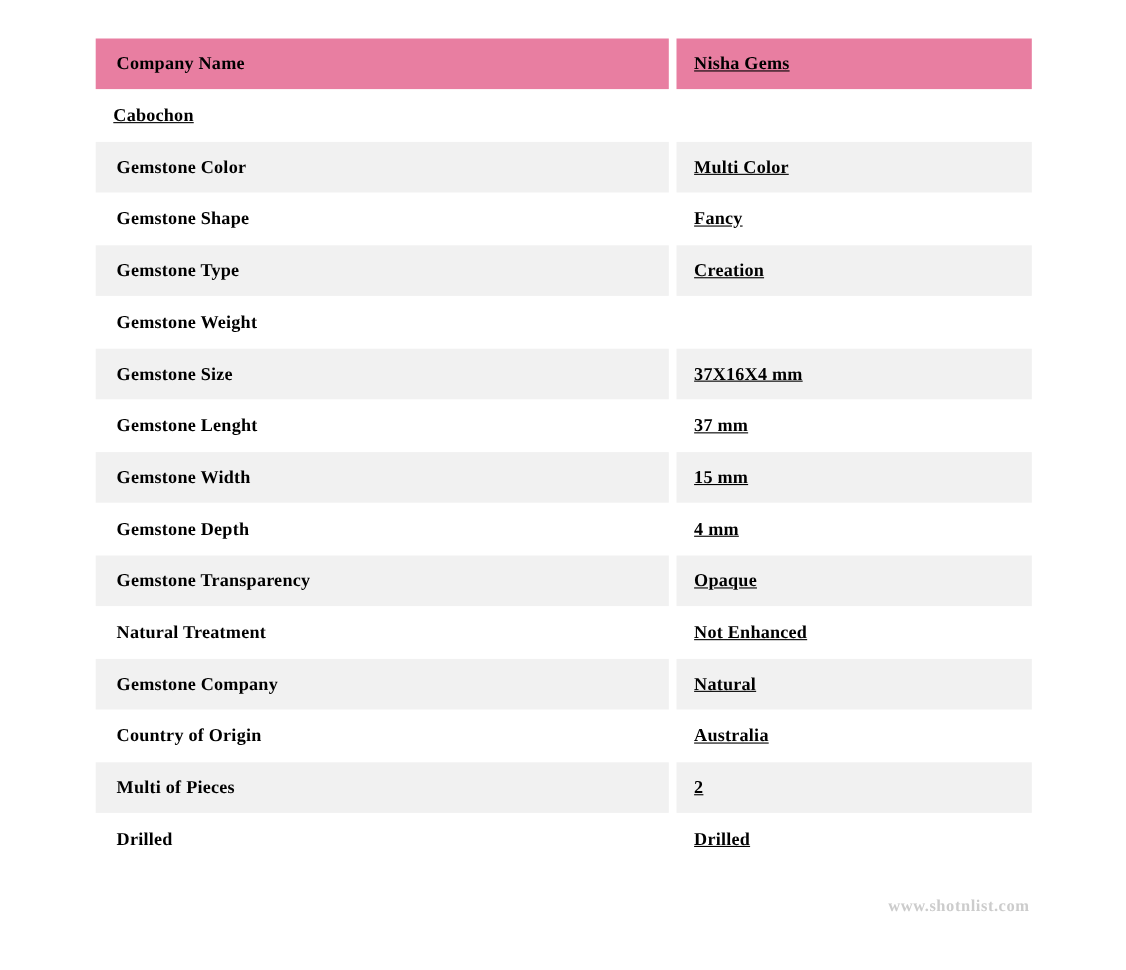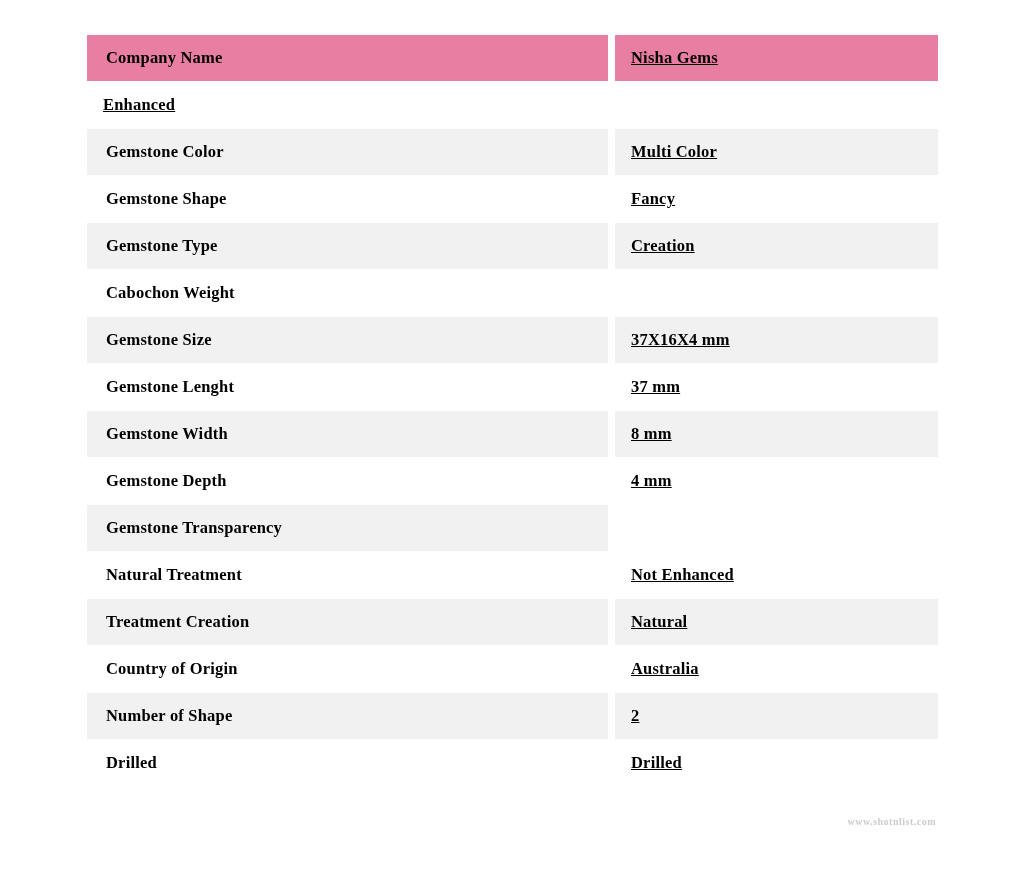--- a/index.html
+++ b/index.html
@@ -47,86 +47,87 @@
   .row.data:nth-of-type(even) .cell {
     background: #ffffff;
   }
   .watermark {
     margin-top: 30px;
     width: 851px;
     text-align: right;
     padding-right: 2px;
     box-sizing: border-box;
     font-weight: bold;
-    font-size: 10px;
+    font-size: 15px;
     letter-spacing: 0.5px;
     color: #cccccc;
   }
 </style>
 </head>
 <body>
 
 <div class="wrapper">
 
   <div class="row header">
     <div class="cell label">Company Name</div>
     <div class="cell value">Nisha Gems</div>
   </div>
 
   <div class="row data">
-    <div class="cell value">Enhanced</div>
+    <div class="cell value">Cabochon</div>
   </div>
   <div class="row data">
     <div class="cell label">Gemstone Color</div>
     <div class="cell value">Multi Color</div>
   </div>
   <div class="row data">
     <div class="cell label">Gemstone Shape</div>
     <div class="cell value">Fancy</div>
   </div>
   <div class="row data">
     <div class="cell label">Gemstone Type</div>
     <div class="cell value">Creation</div>
   </div>
   <div class="row data">
-    <div class="cell label">Cabochon Weight</div>
+    <div class="cell label">Gemstone Weight</div>
   </div>
   <div class="row data">
     <div class="cell label">Gemstone Size</div>
     <div class="cell value">37X16X4 mm</div>
   </div>
   <div class="row data">
     <div class="cell label">Gemstone Lenght</div>
     <div class="cell value">37 mm</div>
   </div>
   <div class="row data">
     <div class="cell label">Gemstone Width</div>
-    <div class="cell value">8 mm</div>
+    <div class="cell value">15 mm</div>
   </div>
   <div class="row data">
     <div class="cell label">Gemstone Depth</div>
     <div class="cell value">4 mm</div>
   </div>
   <div class="row data">
     <div class="cell label">Gemstone Transparency</div>
+    <div class="cell value">Opaque</div>
   </div>
   <div class="row data">
     <div class="cell label">Natural Treatment</div>
     <div class="cell value">Not Enhanced</div>
   </div>
   <div class="row data">
-    <div class="cell label">Treatment Creation</div>
+    <div class="cell label">Gemstone Company</div>
     <div class="cell value">Natural</div>
   </div>
   <div class="row data">
     <div class="cell label">Country of Origin</div>
     <div class="cell value">Australia</div>
   </div>
   <div class="row data">
-    <div class="cell label">Number of Shape</div>
+    <div class="cell label">Multi of Pieces</div>
     <div class="cell value">2</div>
   </div>
   <div class="row data">
     <div class="cell label">Drilled</div>
     <div class="cell value">Drilled</div>
   </div>
 
   <div class="watermark">www.shotnlist.com</div>
 </div>
 

